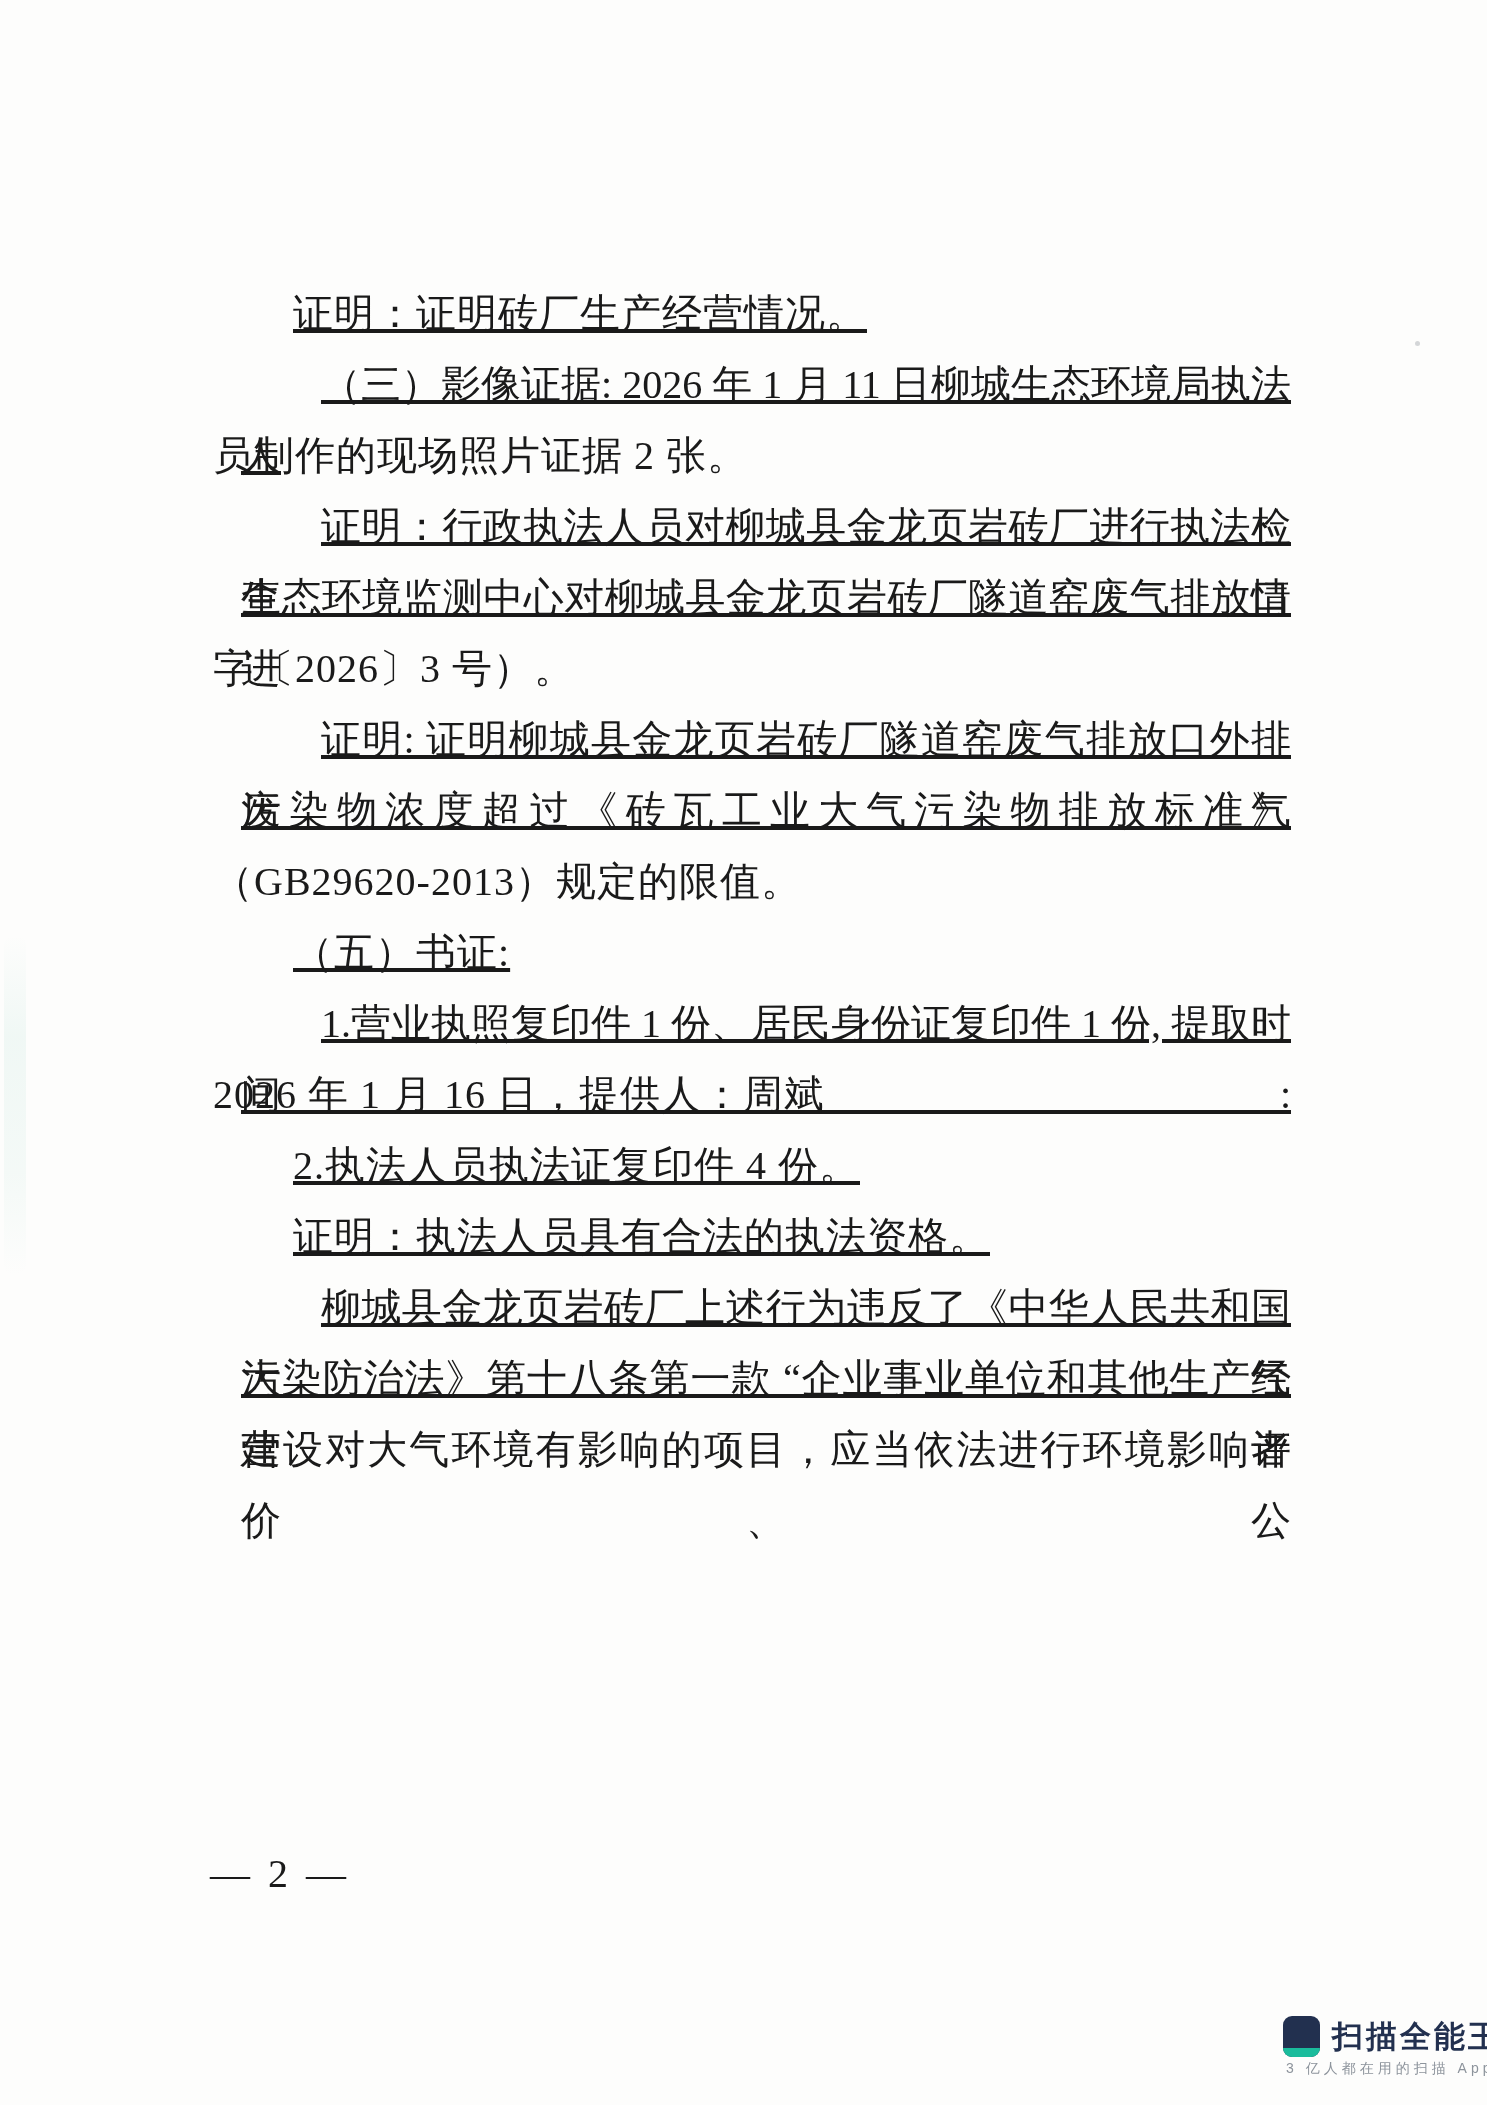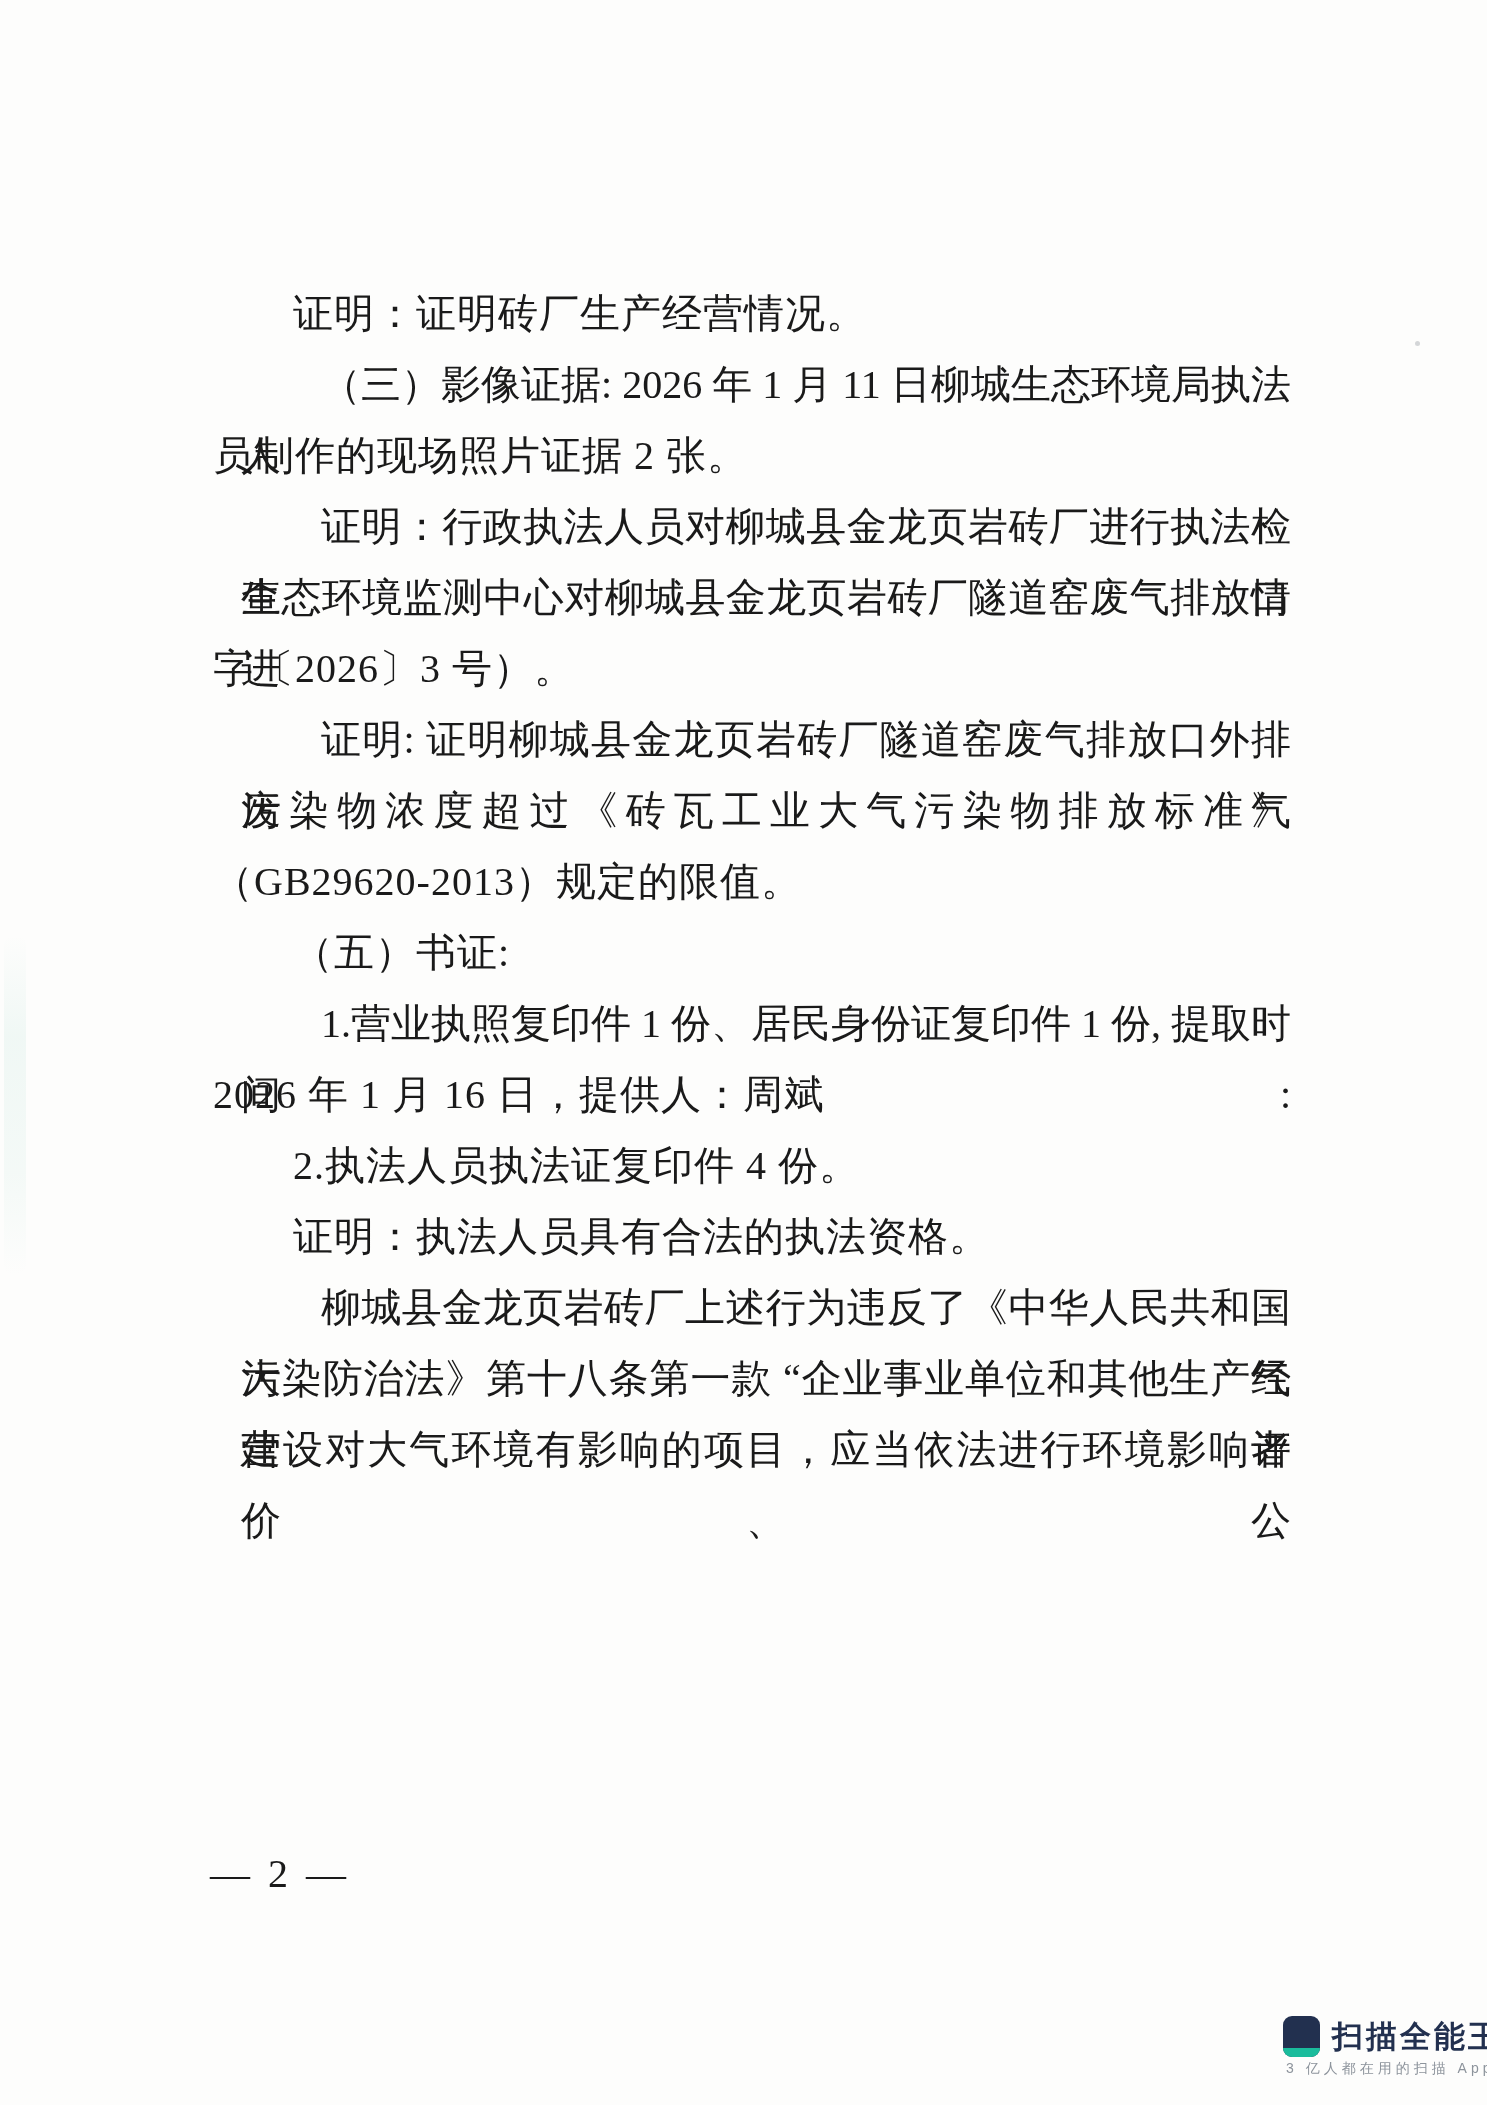--- a/index.html
+++ b/index.html
@@ -24,21 +24,21 @@
     width: 1078px;
   }
   .line {
     height: 71px;
     line-height: 71px;
     font-size: 40px;
     color: var(--ink);
     letter-spacing: 1px;
     text-align: left;
   }
-  .line.indent { text-indent: 80px; }
+  .line.indent { text-indent: 80px; text-decoration: underline; }
   .line.fill {
     text-align: justify;
     text-align-last: justify;
     letter-spacing: 0;
     margin-left: 28px;
   }
   .page-number {
     position: absolute;
     left: 210px;
     top: 1850px;

